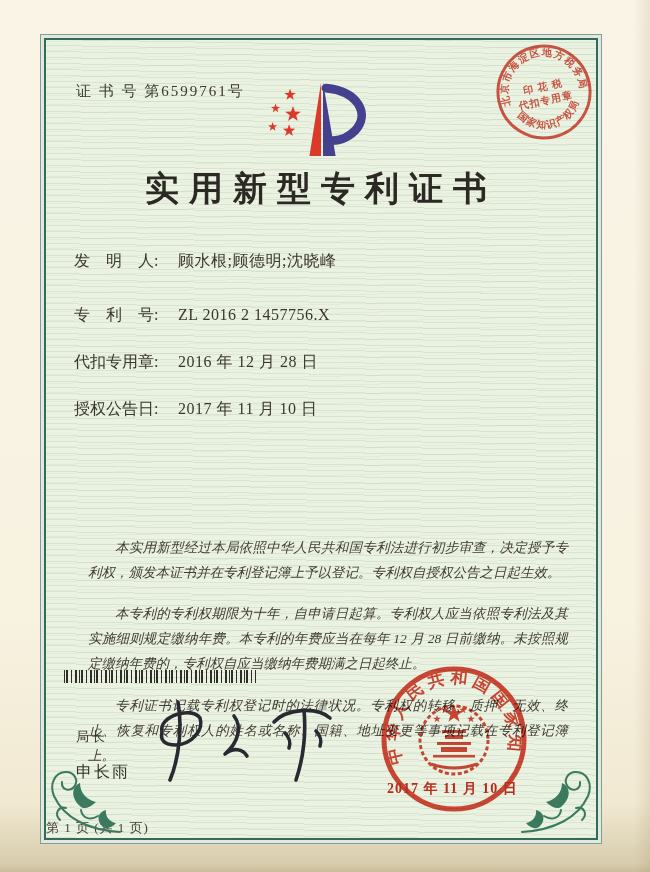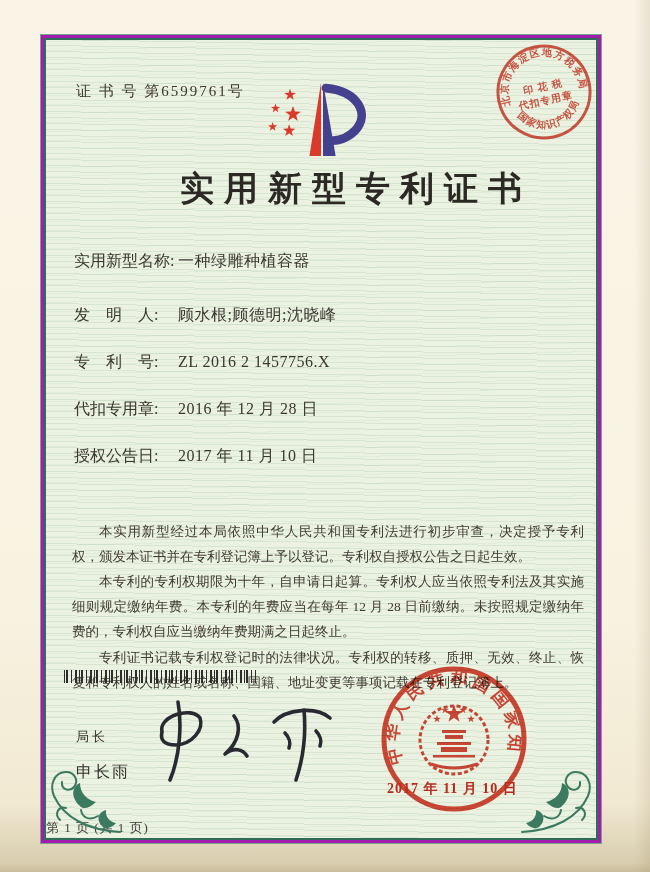--- a/index.html
+++ b/index.html
@@ -6,45 +6,45 @@
   body{
     width:650px;height:872px;position:relative;overflow:hidden;
     background:linear-gradient(180deg,#f9f4e6 0%,#f8f2e1 70%,#f1e9d2 92%,#d8cdae 99%,#c9bd9c 100%);
     font-family:"Liberation Serif","DejaVu Serif",serif;
     color:var(--text-dark,#37332c);
   }
   body::before{content:"";position:absolute;right:0;top:0;width:16px;height:100%;
     background:linear-gradient(90deg,rgba(0,0,0,0) 0%,rgba(150,130,90,.16) 100%);pointer-events:none;z-index:5;}
 
   .frame{position:absolute;left:40px;top:34px;width:562px;height:810px;
-    border:1px solid #7aa389;padding:3px;background:#a21caf;box-sizing:border-box;}
+    border:1px solid #7aa389;padding:3px;background:#e5e5e5;box-sizing:border-box;}
   .frame-inner{position:relative;width:100%;height:100%;box-sizing:border-box;
     border:2px solid var(--frame-green,#2f6e55);
     background-color:#ebf2e2;
     background-image:
       repeating-linear-gradient(1deg, rgba(135,178,138,.20) 0 1px, rgba(0,0,0,0) 1px 6px),
       repeating-linear-gradient(-1.5deg, rgba(150,190,150,.12) 0 1px, rgba(0,0,0,0) 1px 9px);
   }
 
   .cert-number{position:absolute;left:30px;top:42px;font-size:15px;letter-spacing:2px;color:#3c372f;}
 
   .logo{position:absolute;left:50%;top:38px;margin-left:-60px;width:126px;height:86px;}
 
   .title{position:absolute;left:0;top:126px;width:100%;text-align:center;
-    font-size:34px;font-weight:bold;letter-spacing:10px;color:#2c2924;white-space:nowrap;padding-left:35px;}
+    font-size:34px;font-weight:bold;letter-spacing:10px;color:#2c2924;white-space:nowrap;}
 
   .fields{position:absolute;left:28px;top:212px;right:20px;}
   .field-row{display:flex;align-items:baseline;font-size:16px;line-height:17px;margin-bottom:30px;color:#3b372f;}
   .field-row:first-child{margin-bottom:37px;}
   .field-label{flex:0 0 104px;white-space:nowrap;}
   .field-value{white-space:nowrap;letter-spacing:.5px;}
 
   .body-text{position:absolute;left:26px;top:479px;width:512px;
     font-size:13.5px;line-height:1.86;text-align:justify;color:#403b33;}
-  .body-text p{margin:0;text-indent:2em;}
+  .body-text p{margin:16px;text-indent:2em;font-style:italic;}
 
   .barcode{position:absolute;left:18px;top:630px;width:192px;height:13px;
     background:repeating-linear-gradient(90deg,#2f2d29 0 1px,rgba(0,0,0,0) 1px 2px,
       #2f2d29 2px 4px,rgba(0,0,0,0) 4px 7px,#2f2d29 7px 8px,rgba(0,0,0,0) 8px 11px,
       #2f2d29 11px 13px,rgba(0,0,0,0) 13px 15px);}
 
   .signer-title{position:absolute;left:30px;top:688px;font-size:13px;letter-spacing:3px;color:#34302a;}
   .signer-name{position:absolute;left:30px;top:722px;font-size:16px;letter-spacing:2px;color:#34302a;}
   .signature{position:absolute;left:100px;top:650px;width:210px;height:96px;}
   .sig-stroke{stroke:#292931;stroke-width:3.6;fill:none;stroke-linecap:round;stroke-linejoin:round;}
@@ -104,24 +104,20 @@
       <circle class="stamp-stroke" cx="50" cy="50" r="46" stroke-width="3"></circle>
       <path id="taxTop" fill="none" d="M14.6,56.2 A36,36 0 1 1 85.4,56.2"></path>
       <path id="taxBottom" fill="none" d="M18.8,68 A36,36 0 0 0 81.2,68"></path>
       <text class="stamp-arc-top"><textPath href="#taxTop">北京市海淀区地方税务局</textPath></text>
       <text class="stamp-arc-bottom"><textPath href="#taxBottom">国家知识产权局</textPath></text>
       <text class="stamp-center" x="50" y="48">印 花 税</text>
       <text class="stamp-center" x="50" y="62">代扣专用章</text>
     </svg>
 
     <div class="fields">
-      <div class="field-row">
-        <span class="field-label">实用新型名称:</span>
-        <span class="field-value">一种绿雕种植容器</span>
-      </div>
       <div class="field-row">
         <span class="field-label">发　明　人:</span>
         <span class="field-value">顾水根;顾德明;沈晓峰</span>
       </div>
       <div class="field-row">
         <span class="field-label">专　利　号:</span>
         <span class="field-value">ZL 2016 2 1457756.X</span>
       </div>
       <div class="field-row">
         <span class="field-label">代扣专用章:</span>

